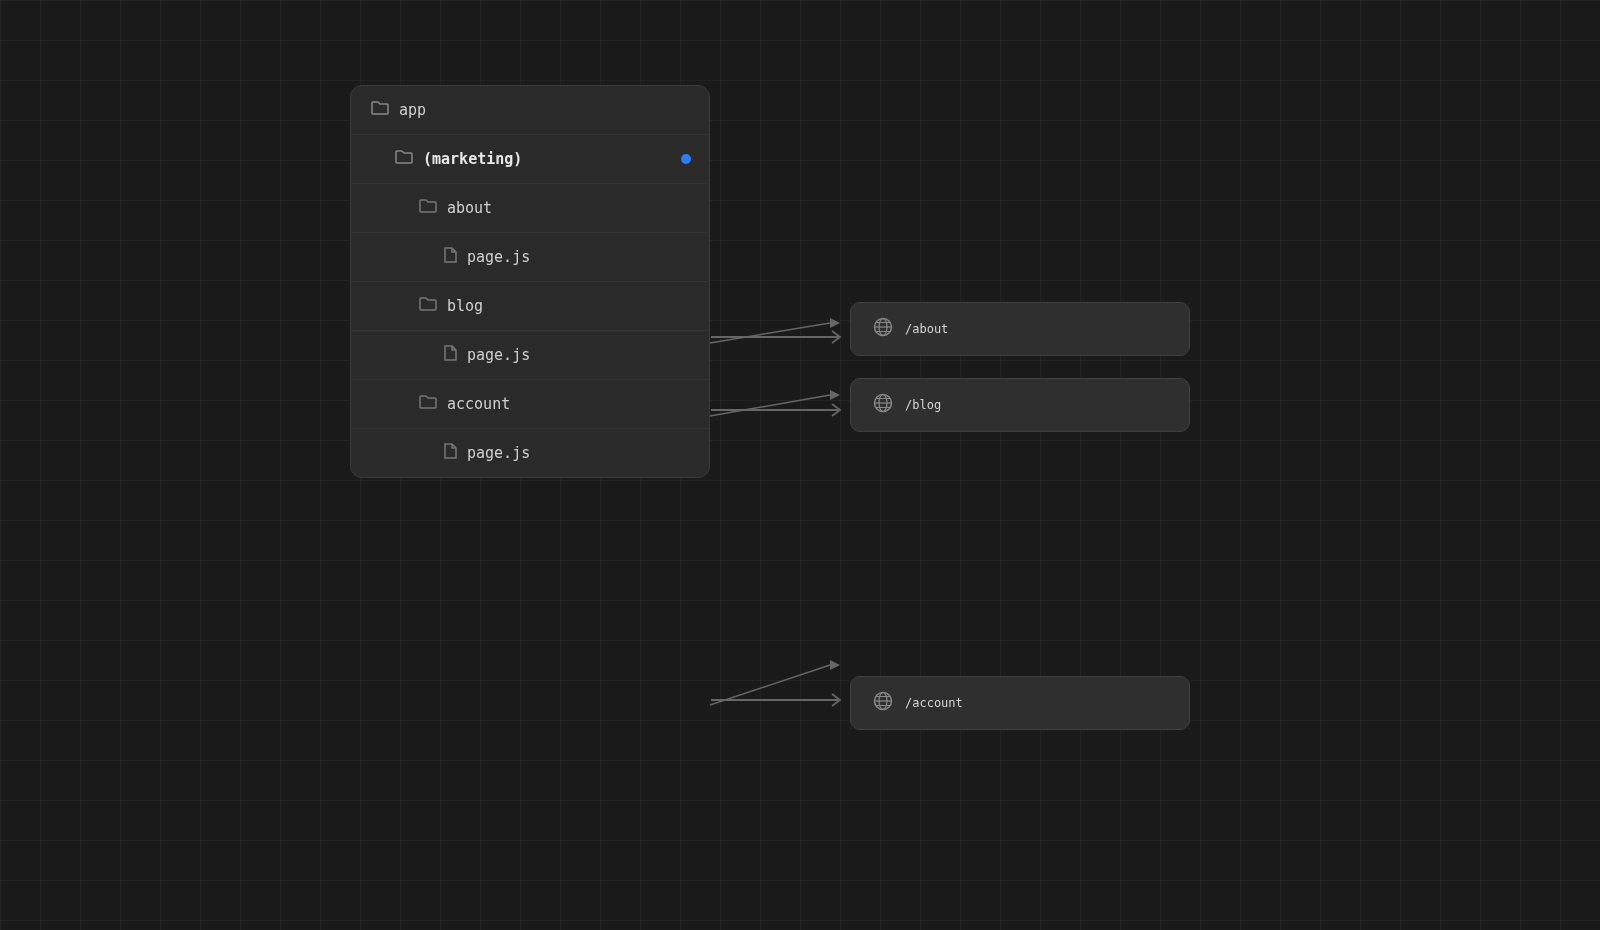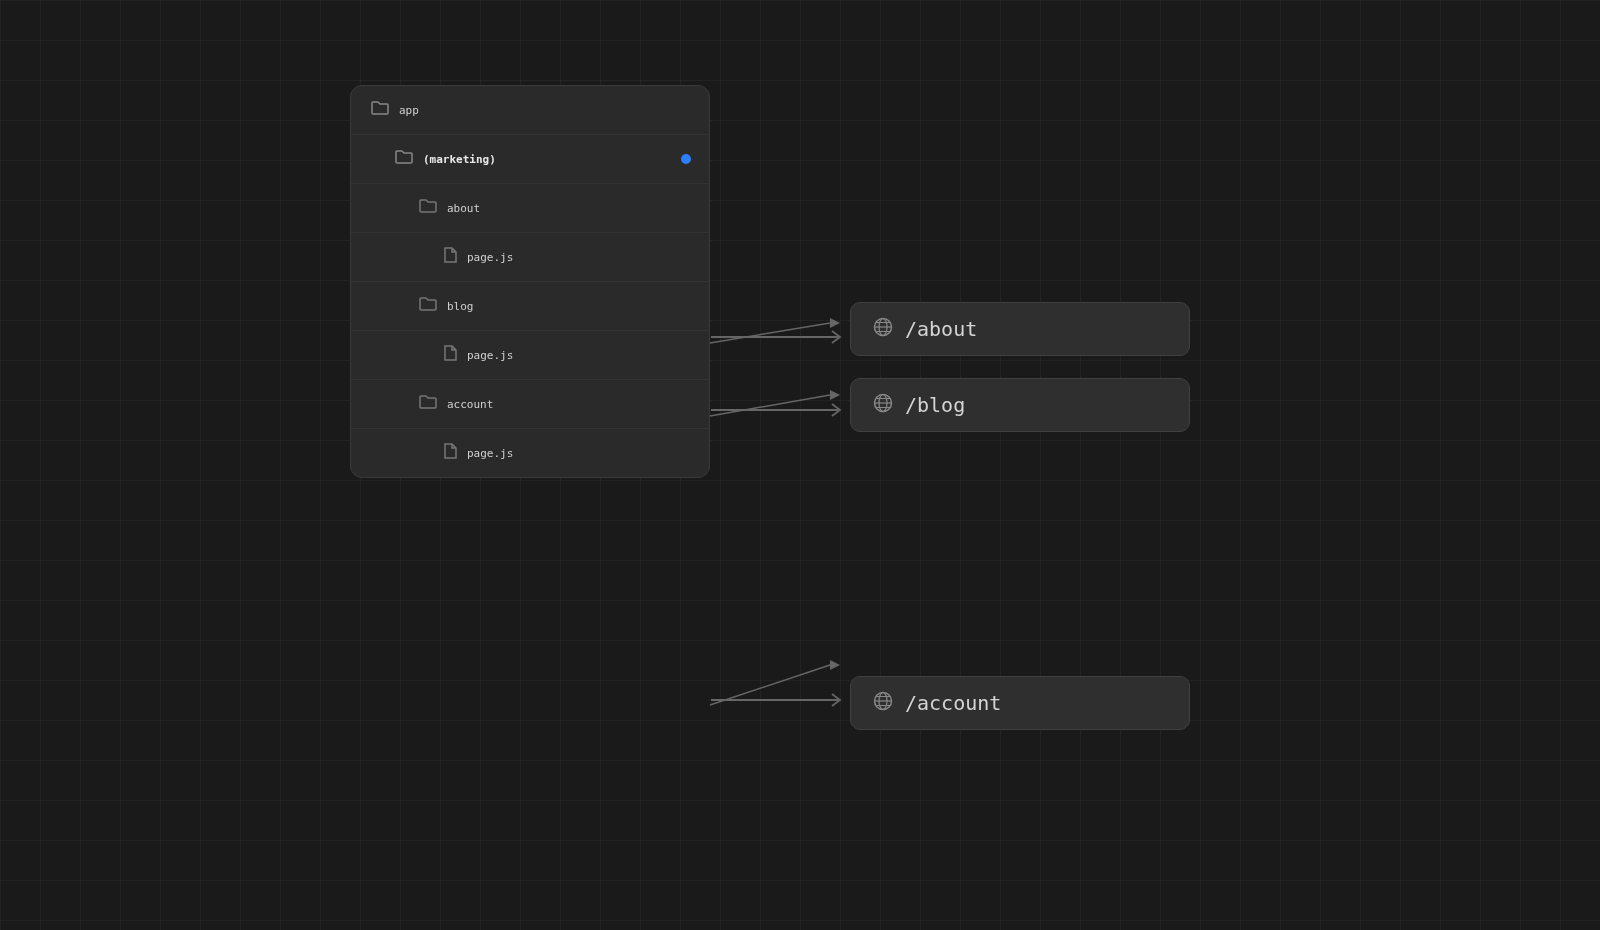--- a/index.html
+++ b/index.html
@@ -46,21 +46,21 @@
 
     .tree-item .icon {
       margin-right: 10px;
       color: #888;
       font-size: 15px;
       flex-shrink: 0;
     }
 
     .tree-item .label {
       color: #d0d0d0;
-      font-size: 11px;
+      font-size: 15px;
     }
 
     .tree-item .label.bold {
       font-weight: 700;
       color: #e8e8e8;
     }
 
     .tree-item .dot {
       width: 10px;
       height: 10px;
@@ -88,21 +88,21 @@
       font-size: 16px;
     }
 
     .globe-icon {
       color: #888;
       font-size: 18px;
     }
 
     .route-path {
       color: #d5d5d5;
-      font-size: 20px;
+      font-size: 12px;
       font-family: monospace;
     }
 
     
     .layout-wrapper {
       position: relative;
       width: 900px;
       height: 800px;
     }
 

